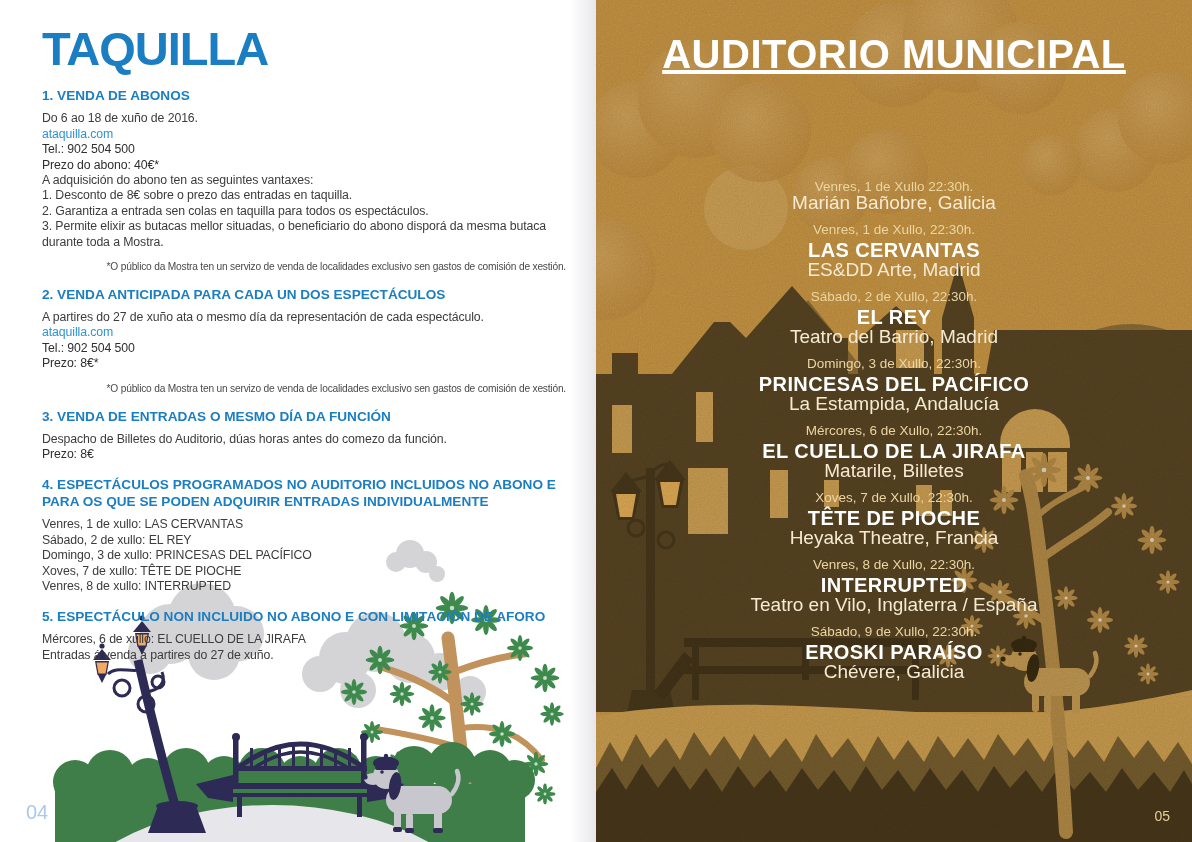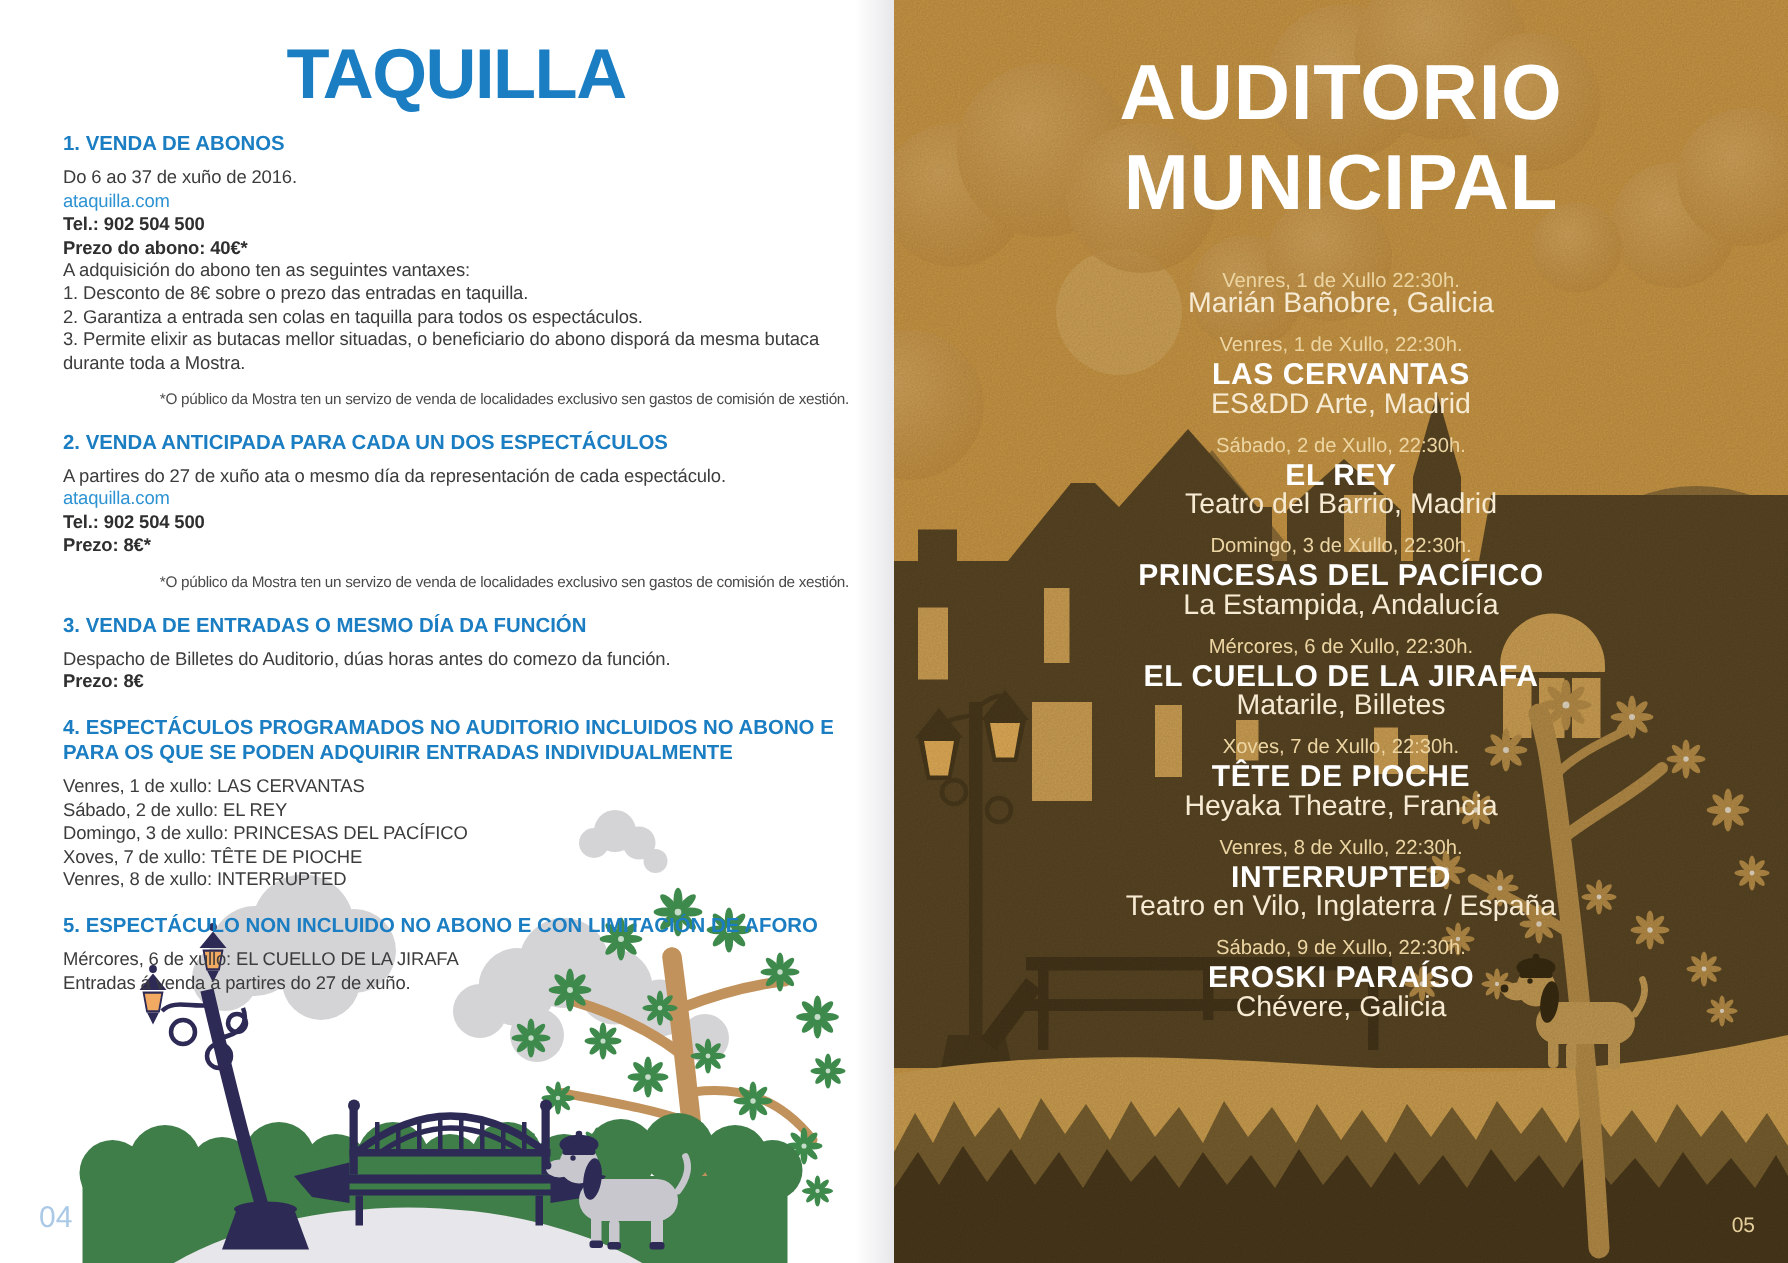--- a/index.html
+++ b/index.html
@@ -5,36 +5,36 @@
   html,body{margin:0;padding:0;background:#888;}
   .spread{position:relative;width:1192px;height:842px;overflow:hidden;
           font-family:"Liberation Sans",sans-serif;background:#fff;}
 
   
   .page-left{position:absolute;left:0;top:0;width:596px;height:842px;background:#ffffff;}
   .gutter-left{position:absolute;right:0;top:0;width:26px;height:100%;
                background:linear-gradient(to right,rgba(0,0,0,0),rgba(60,60,90,.12));z-index:3;}
   .lp-content{position:absolute;left:42px;top:24px;width:524px;z-index:2;}
   .lp-content h1{margin:0 0 12px 0;font-size:47px;line-height:1.05;font-weight:900;
-                 letter-spacing:-1px;color:#1b7ec2;text-align:center;}
+                 letter-spacing:-1px;color:#1b7ec2;}
   h2.sec{margin:15px 0 6px 0;font-size:13.6px;font-weight:800;color:#1b7ec2;line-height:1.25;}
   p.ln{margin:0;font-size:12.3px;line-height:15.4px;color:#3c3c3c;letter-spacing:-.1px;}
-  p.ln.b{font-weight:bold;color:#2f2f2f;}
+  p.ln.b{font-weight:normal;color:#2f2f2f;}
   a.lnk{color:#2e93d2;text-decoration:none;}
   p.note{margin:11px 0 2px 0;font-size:10.2px;letter-spacing:-.2px;color:#4a4a4a;white-space:nowrap;text-align:right;}
   .pn-left{position:absolute;left:26px;bottom:18px;font-size:20px;color:#a9c9e6;z-index:4;}
 
   .lp-art{position:absolute;left:0;top:522px;width:596px;height:320px;z-index:1;}
 
   
   .page-right{position:absolute;left:596px;top:0;width:596px;height:842px;
               background:#cf9b47;}
   .rp-art{position:absolute;left:0;top:0;width:596px;height:842px;z-index:1;}
   .rp-title{position:absolute;top:32px;left:0;width:100%;text-align:center;z-index:2;
-            font-size:52px;font-weight:900;letter-spacing:.5px;color:#ffffff;}
+            font-size:40px;font-weight:900;letter-spacing:.5px;color:#ffffff;text-decoration:underline;}
   .events{position:absolute;top:178px;left:0;width:100%;text-align:center;z-index:2;}
   .event{margin-bottom:10px;}
   .ev-date{font-size:13.5px;line-height:17px;color:#ecd5a2;}
   .ev-title{font-size:20px;line-height:24px;font-weight:900;letter-spacing:.4px;color:#ffffff;}
   .ev-company{font-size:19px;line-height:16px;color:#f6ead2;}
   .pn-right{position:absolute;right:22px;bottom:18px;font-size:14px;color:#e5cf9c;z-index:4;}
 </style>
 </head>
 <body>
 
@@ -192,21 +192,21 @@
         <ellipse cx="8" cy="5" rx="13" ry="6.5" fill="#2d2a55"></ellipse>
         <rect x="-3" y="8" width="22" height="4" rx="2" fill="#2d2a55"></rect>
         <circle cx="8" cy="-2" r="2.2" fill="#2d2a55"></circle>
       </g>
     </svg>
 
     <div class="lp-content">
       <h1>TAQUILLA</h1>
 
       <h2 class="sec">1. VENDA DE ABONOS</h2>
-      <p class="ln">Do 6 ao 37 de xuño de 2016.</p>
+      <p class="ln">Do 6 ao 18 de xuño de 2016.</p>
       <p class="ln"><a class="lnk">ataquilla.com</a></p>
       <p class="ln b">Tel.: 902 504 500</p>
       <p class="ln b">Prezo do abono: 40€*</p>
       <p class="ln">A adquisición do abono ten as seguintes vantaxes:</p>
       <p class="ln">1. Desconto de 8€ sobre o prezo das entradas en taquilla.</p>
       <p class="ln">2. Garantiza a entrada sen colas en taquilla para todos os espectáculos.</p>
       <p class="ln">3. Permite elixir as butacas mellor situadas, o beneficiario do abono disporá da mesma butaca durante toda a Mostra.</p>
       <p class="note">*O público da Mostra ten un servizo de venda de localidades exclusivo sen gastos de comisión de xestión.</p>
 
       <h2 class="sec">2. VENDA ANTICIPADA PARA CADA UN DOS ESPECTÁCULOS</h2>

